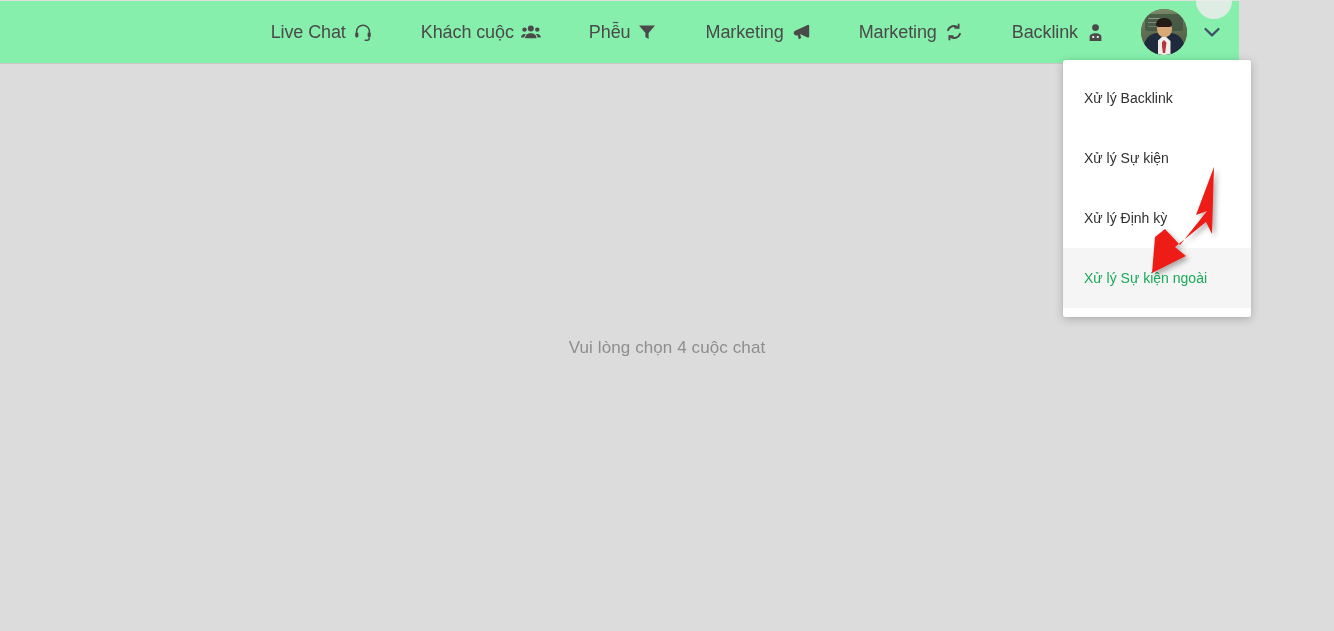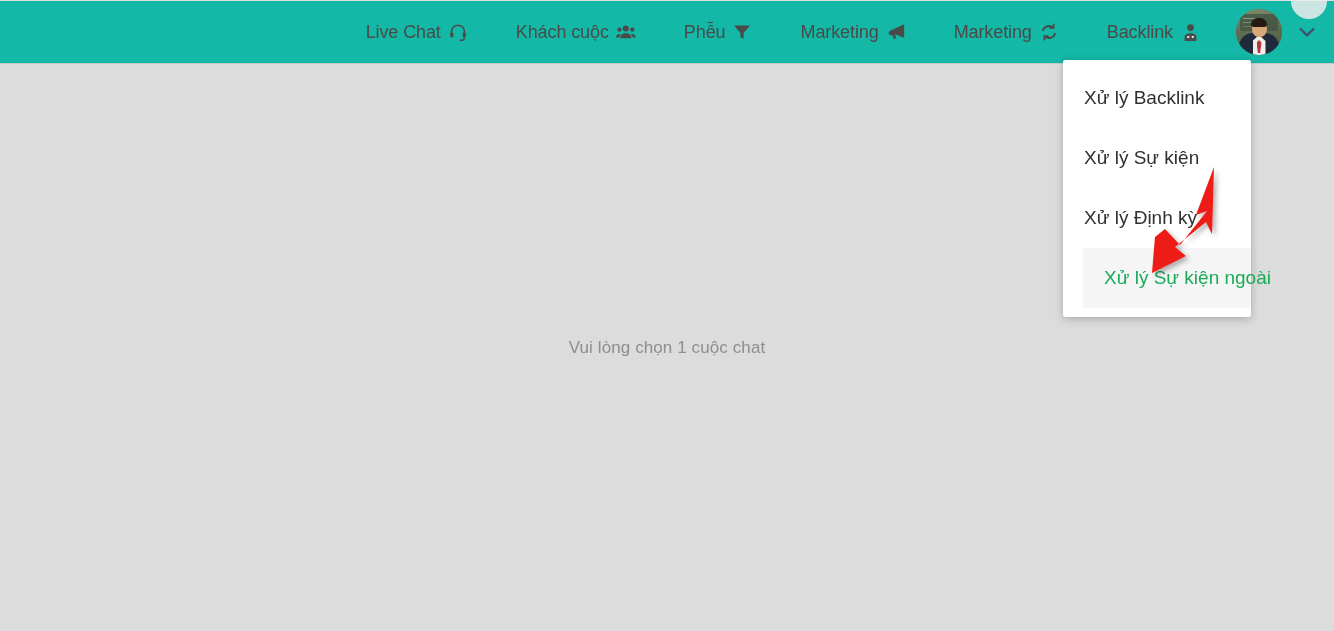--- a/index.html
+++ b/index.html
@@ -20,23 +20,23 @@
     width: 1334px;
     height: 631px;
     background: #dcdcdc;
   }
 
   
   .topnav {
     position: absolute;
     top: 0;
     left: 0;
-    width: 1334px;
+    width: 1239px;
     height: 64px;
-    background: #14b8a6;
+    background: #86efac;
     border-top: 1px solid #e0e0e0;
     border-bottom: 1px solid #c8c8c8;
     box-sizing: border-box;
     display: flex;
     align-items: center;
     justify-content: flex-end;
     z-index: 5;
   }
 
   .nav-items {
@@ -207,31 +207,30 @@
     box-shadow: 0 2px 10px rgba(0,0,0,.22), 0 0 1px rgba(0,0,0,.18);
     padding: 8px 0 9px 0;
     z-index: 20;
   }
 
   .dd-item {
     height: 60px;
     display: flex;
     align-items: center;
     padding: 0 0 0 21px;
-    font-size: 19px;
+    font-size: 14px;
     color: #303030;
     cursor: pointer;
     white-space: nowrap;
     box-sizing: border-box;
   }
 
   .dd-item.active {
     background: #f5f5f5;
     color: #1aaa5a;
-    margin-left: 20px;
   }
 
   
   .arrow-annot {
     position: absolute;
     left: 1130px;
     top: 155px;
     width: 110px;
     height: 130px;
     z-index: 40;
@@ -330,21 +329,21 @@
       <span class="chevron">
         <svg width="22" height="22" viewBox="0 0 22 22" fill="none" stroke="currentColor" stroke-width="2.2" stroke-linecap="round" stroke-linejoin="round">
           <path d="M4.5 8 11 14.4 17.5 8"></path>
         </svg>
       </span>
       <div class="corner-ghost"></div>
     </div>
   </div>
 
   <div class="main-area">
-    <div class="empty-msg">Vui lòng chọn 1 cuộc chat</div>
+    <div class="empty-msg">Vui lòng chọn 4 cuộc chat</div>
   </div>
 
   <div class="dropdown">
     <div class="dd-item">
       <span>Xử lý Backlink</span>
     </div>
     <div class="dd-item">
       <span>Xử lý Sự kiện</span>
     </div>
     <div class="dd-item">

